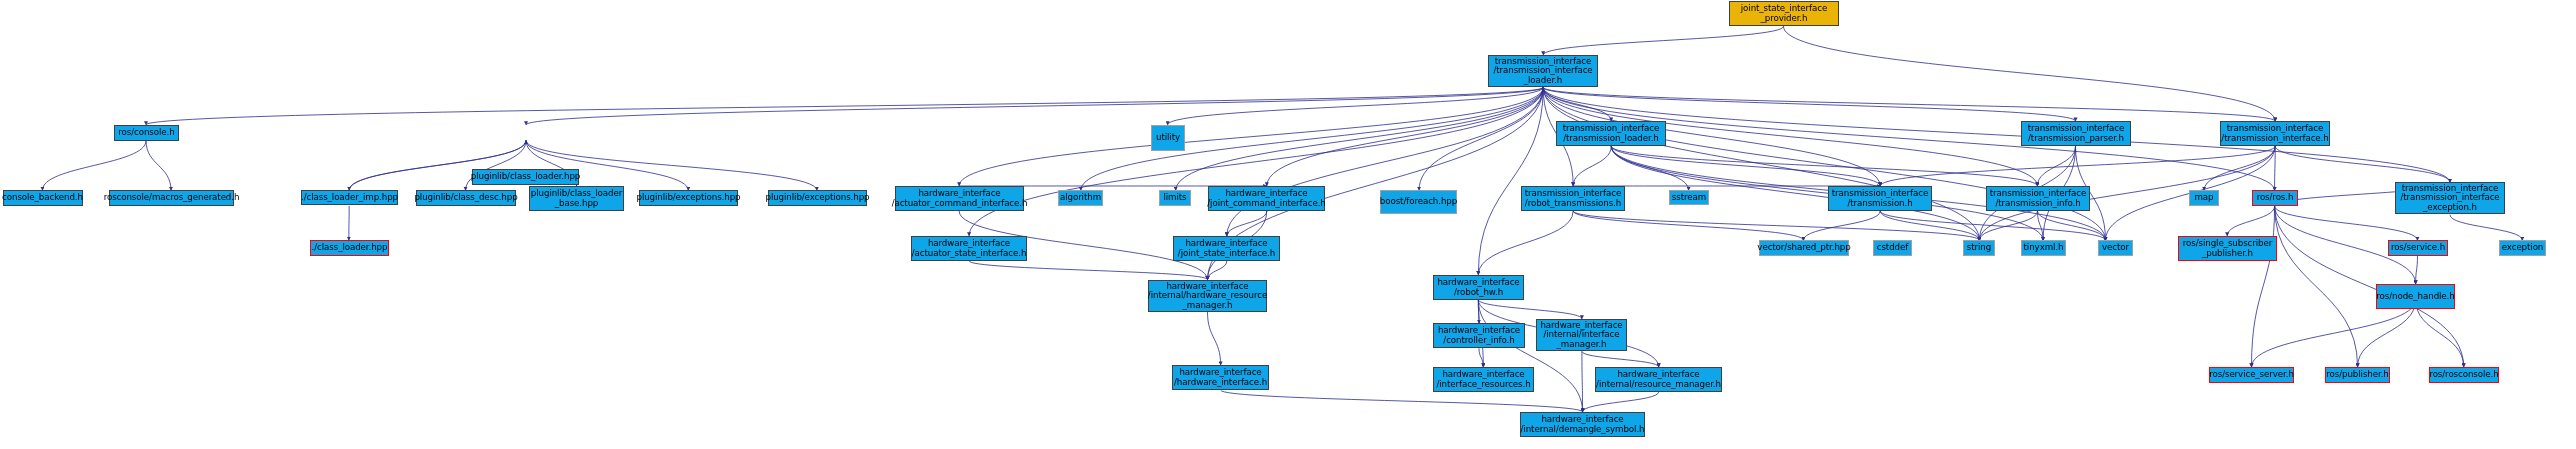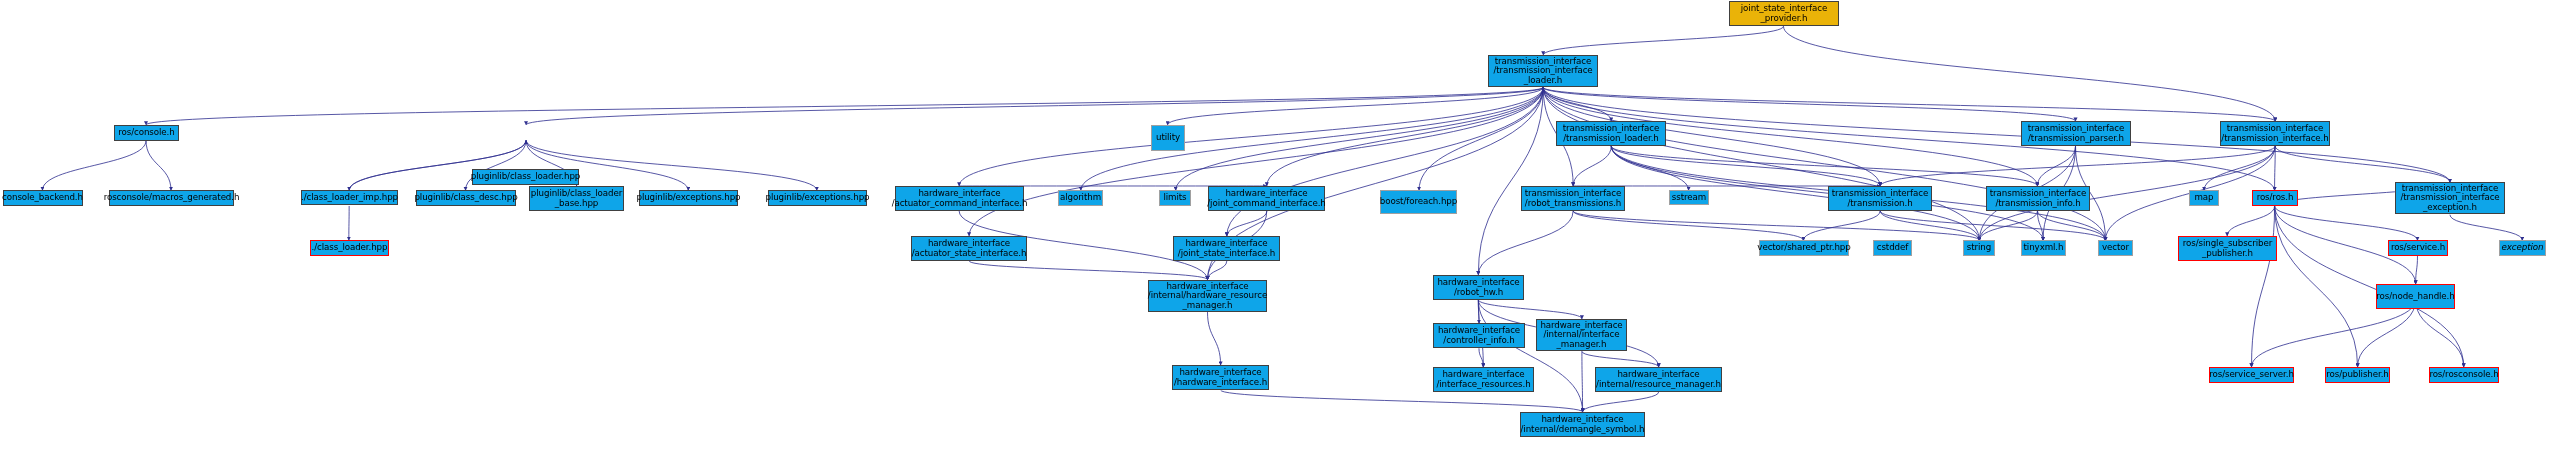--- a/index.html
+++ b/index.html
@@ -180,21 +180,21 @@
     <div class="node solid" style="left: 1173px; top: 236px; width: 107px; height: 25px;">hardware_interface
 /joint_state_interface.h</div>
     <div class="node grey" style="left: 1759px; top: 240px; width: 90px; height: 15.6px;">vector/shared_ptr.hpp</div>
     <div class="node grey" style="left: 1873px; top: 240px; width: 39px; height: 15.6px;">cstddef</div>
     <div class="node grey" style="left: 1963px; top: 240px; width: 32px; height: 15.6px;">string</div>
     <div class="node grey" style="left: 2021px; top: 240px; width: 45px; height: 15.6px;">tinyxml.h</div>
     <div class="node grey" style="left: 2088px; top: 240px; width: 35px; height: 15.6px; margin-left: 10px;">vector</div>
     <div class="node red" style="left: 2178px; top: 236px; width: 99px; height: 25px;">ros/single_subscriber
 _publisher.h</div>
     <div class="node red" style="left: 2388px; top: 240px; width: 60px; height: 15.6px;">ros/service.h</div>
-    <div class="node grey" style="left: 2499px; top: 240px; width: 47px; height: 15.6px; font-style: italic;">exception</div>
+    <div class="node grey" style="left: 2499px; top: 240px; width: 47px; height: 15.6px;">exception</div>
     <div class="node solid" style="left: 1148px; top: 280px; width: 119px; height: 32px;">hardware_interface
 /internal/hardware_resource
 _manager.h</div>
     <div class="node solid" style="left: 1433px; top: 275px; width: 91px; height: 25px;">hardware_interface
 /robot_hw.h</div>
     <div class="node red" style="left: 2376px; top: 284px; width: 79px; height: 25px;">ros/node_handle.h</div>
     <div class="node solid" style="left: 1433px; top: 323px; width: 92px; height: 25px;">hardware_interface
 /controller_info.h</div>
     <div class="node solid" style="left: 1536px; top: 319px; width: 91px; height: 32px;">hardware_interface
 /internal/interface

